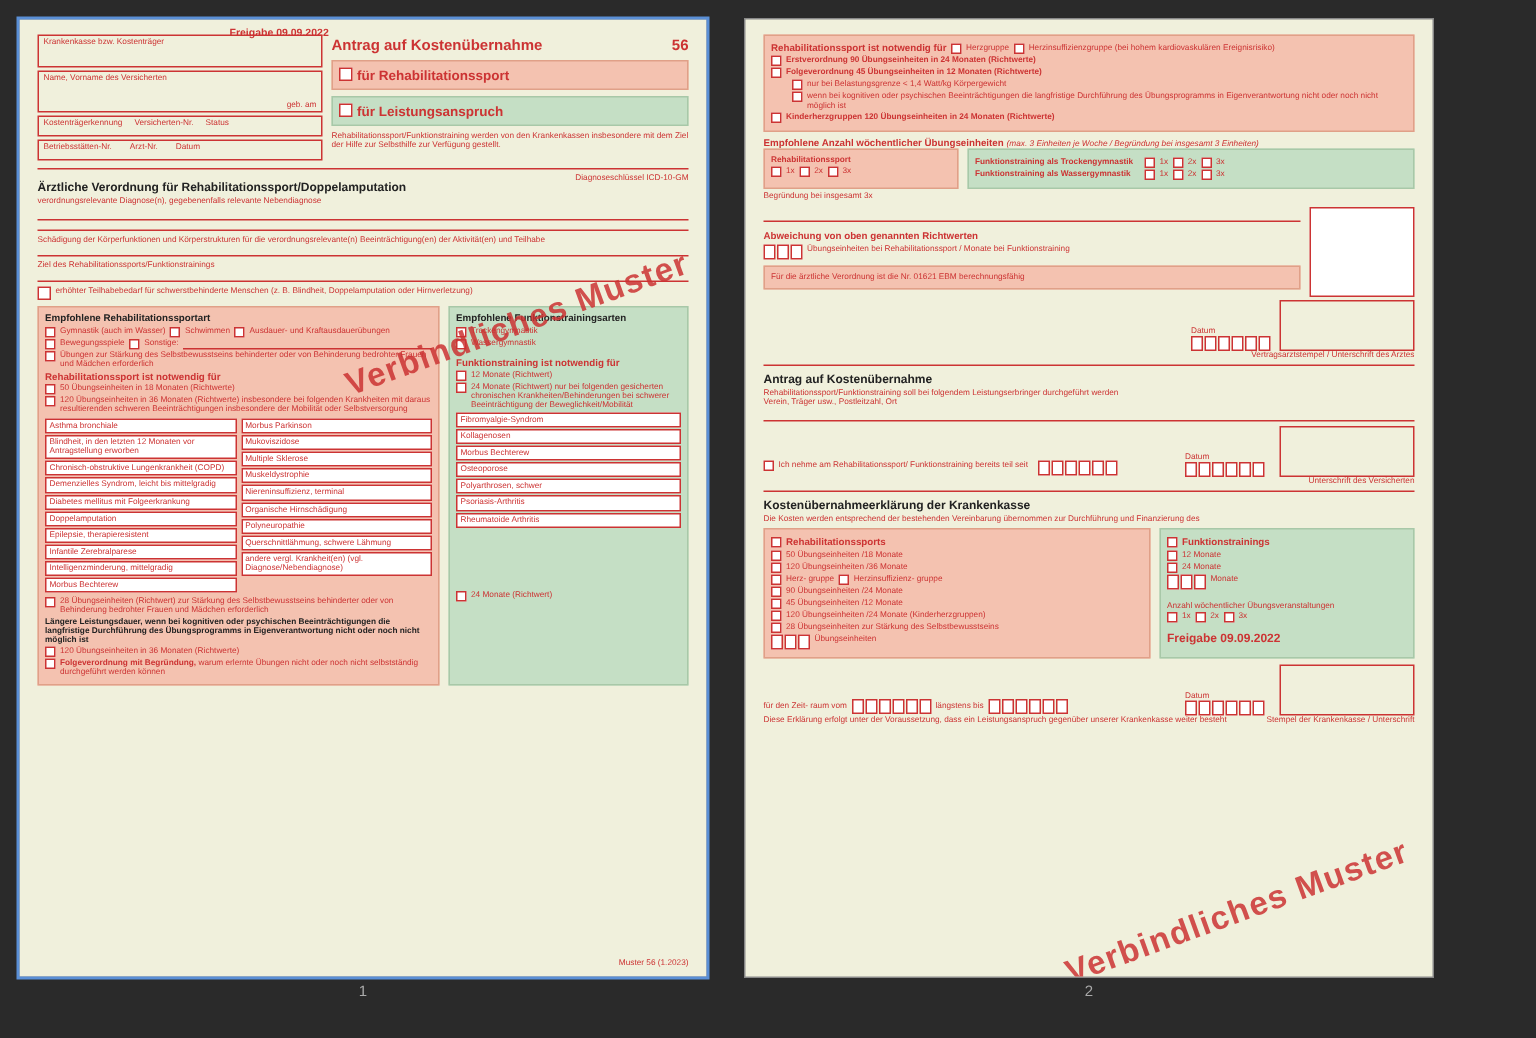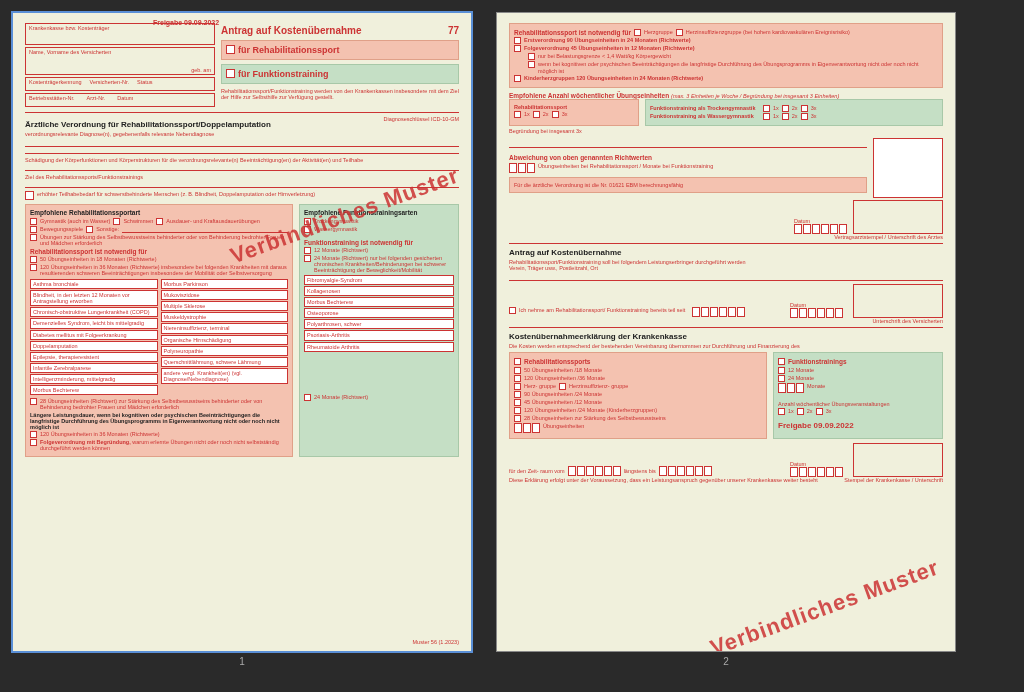--- a/index.html
+++ b/index.html
@@ -79,29 +79,29 @@
       <div class="field-strip" style="height:14px; gap:12px;">
         <span class="tiny red">Betriebsstätten-Nr.</span>
         <span class="tiny red">Arzt-Nr.</span>
         <span class="tiny red">Datum</span>
       </div>
     </div>
     <div style="flex:1;">
       <div style="position:absolute; left:140px; top:6px;" class="red bold">Freigabe 09.09.2022</div>
       <div style="display:flex; justify-content:space-between; margin-top:2px;">
         <span class="hd">Antrag auf Kostenübernahme</span>
-        <span class="hd">77</span>
+        <span class="hd">56</span>
       </div>
       <div class="box-salmon row" style="margin-top:4px;">
         <div class="cb"></div>
         <span class="bold red" style="font-size:9px;">für Rehabilitationssport</span>
       </div>
       <div class="box-mint row" style="margin-top:4px;">
         <div class="cb"></div>
-        <span class="bold red" style="font-size:9px;">für Funktionstraining</span>
+        <span class="bold red" style="font-size:9px;">für Leistungsanspruch</span>
       </div>
       <div class="tiny red" style="margin-top:4px;">Rehabilitationssport/Funktionstraining werden von den Krankenkassen insbesondere mit dem Ziel der Hilfe zur Selbsthilfe zur Verfügung gestellt.</div>
     </div>
   </div>
 
   <div class="line"></div>
   <div style="display:flex; justify-content:space-between;">
     <div>
       <div class="sec-title">Ärztliche Verordnung für Rehabilitationssport/Doppelamputation</div>
       <div class="tiny red">verordnungsrelevante Diagnose(n), gegebenenfalls relevante Nebendiagnose</div>

